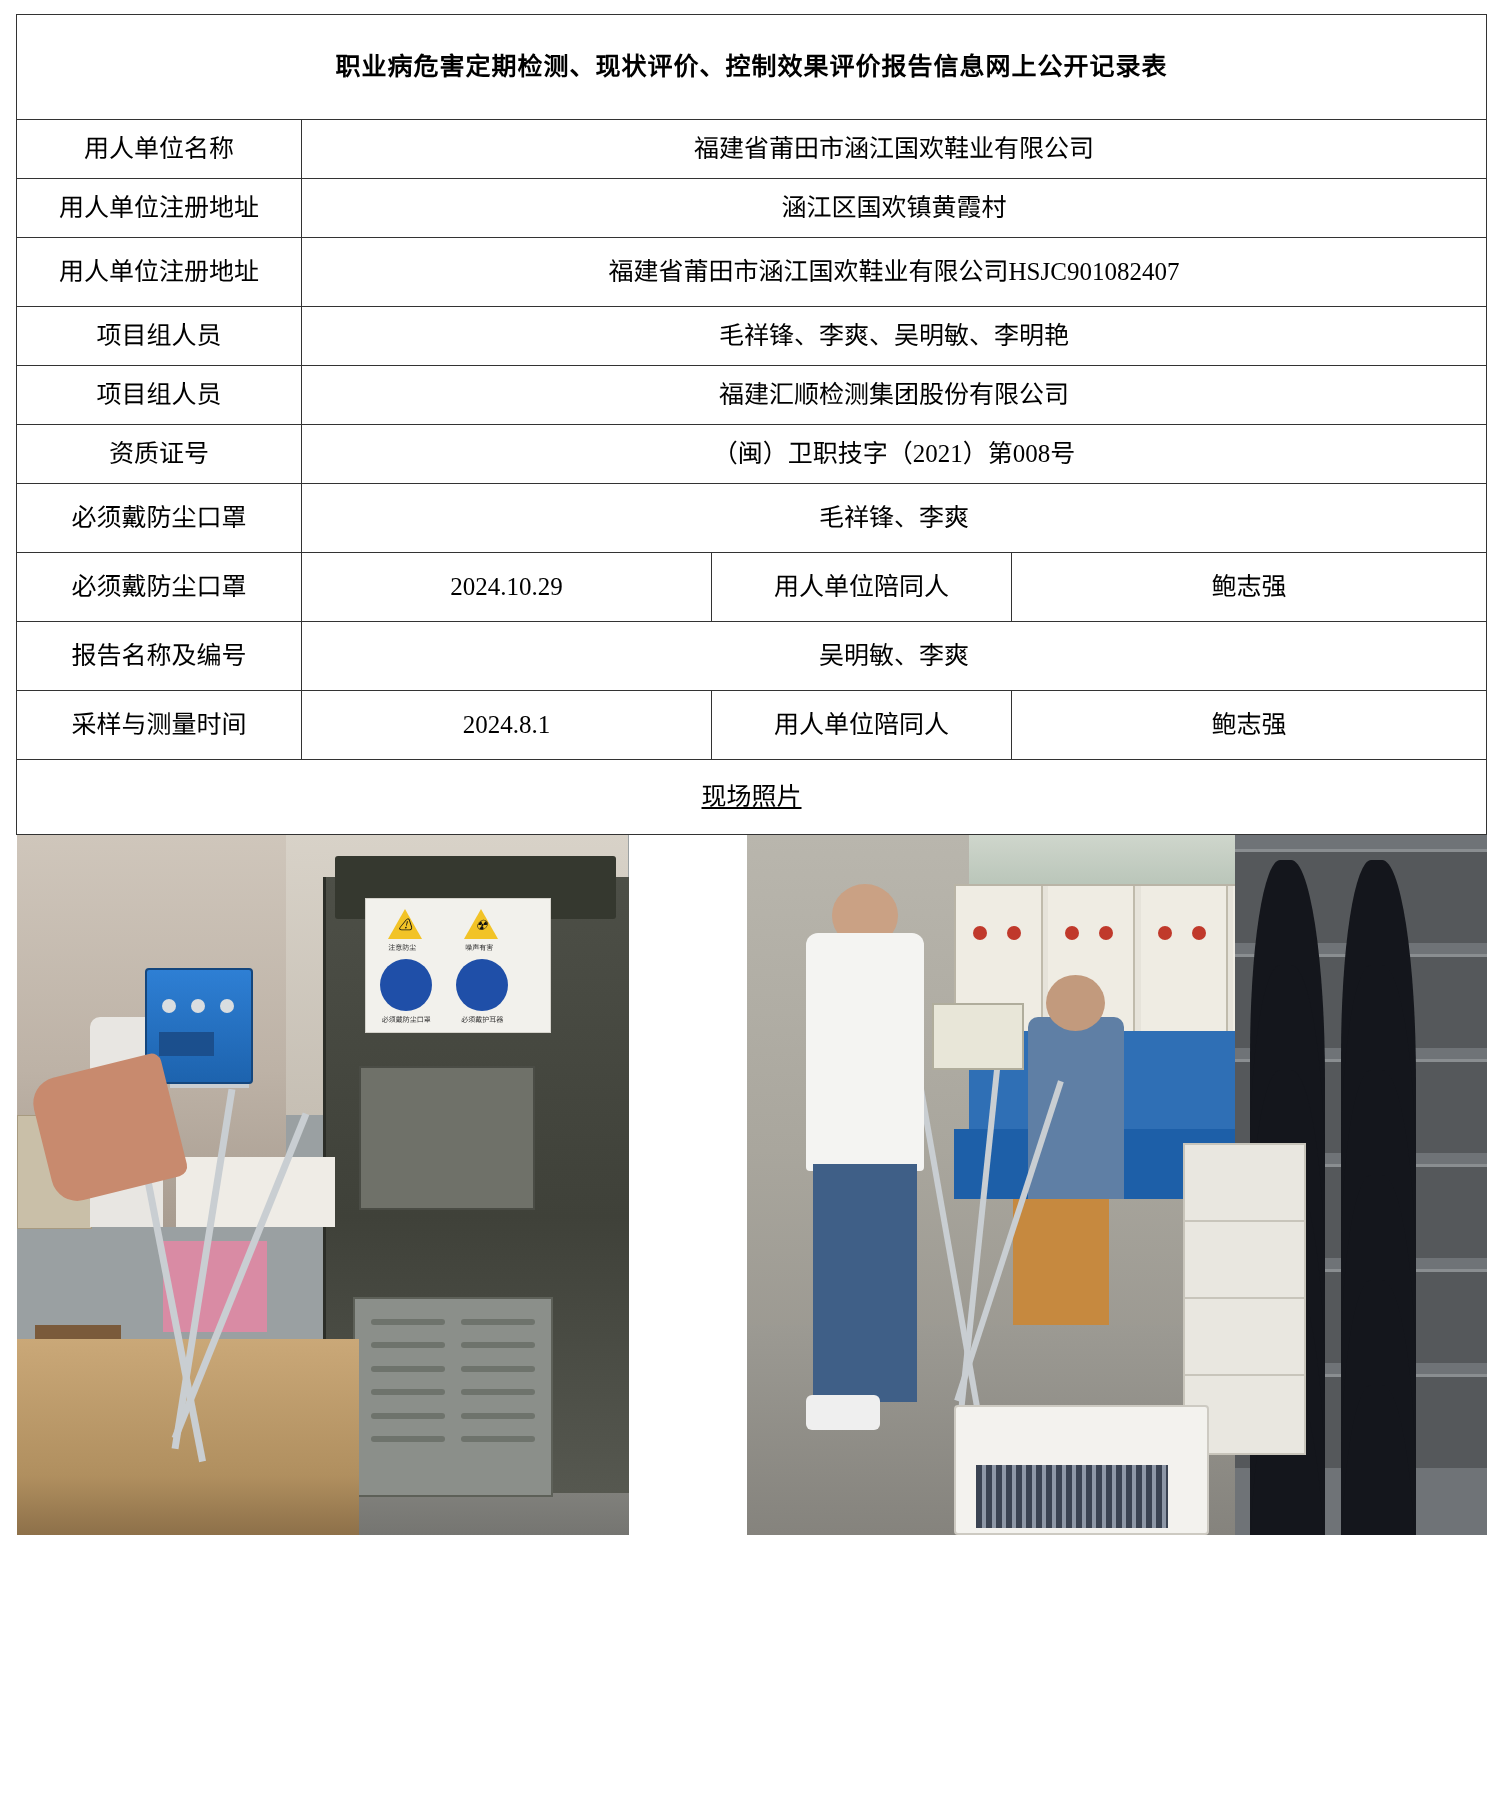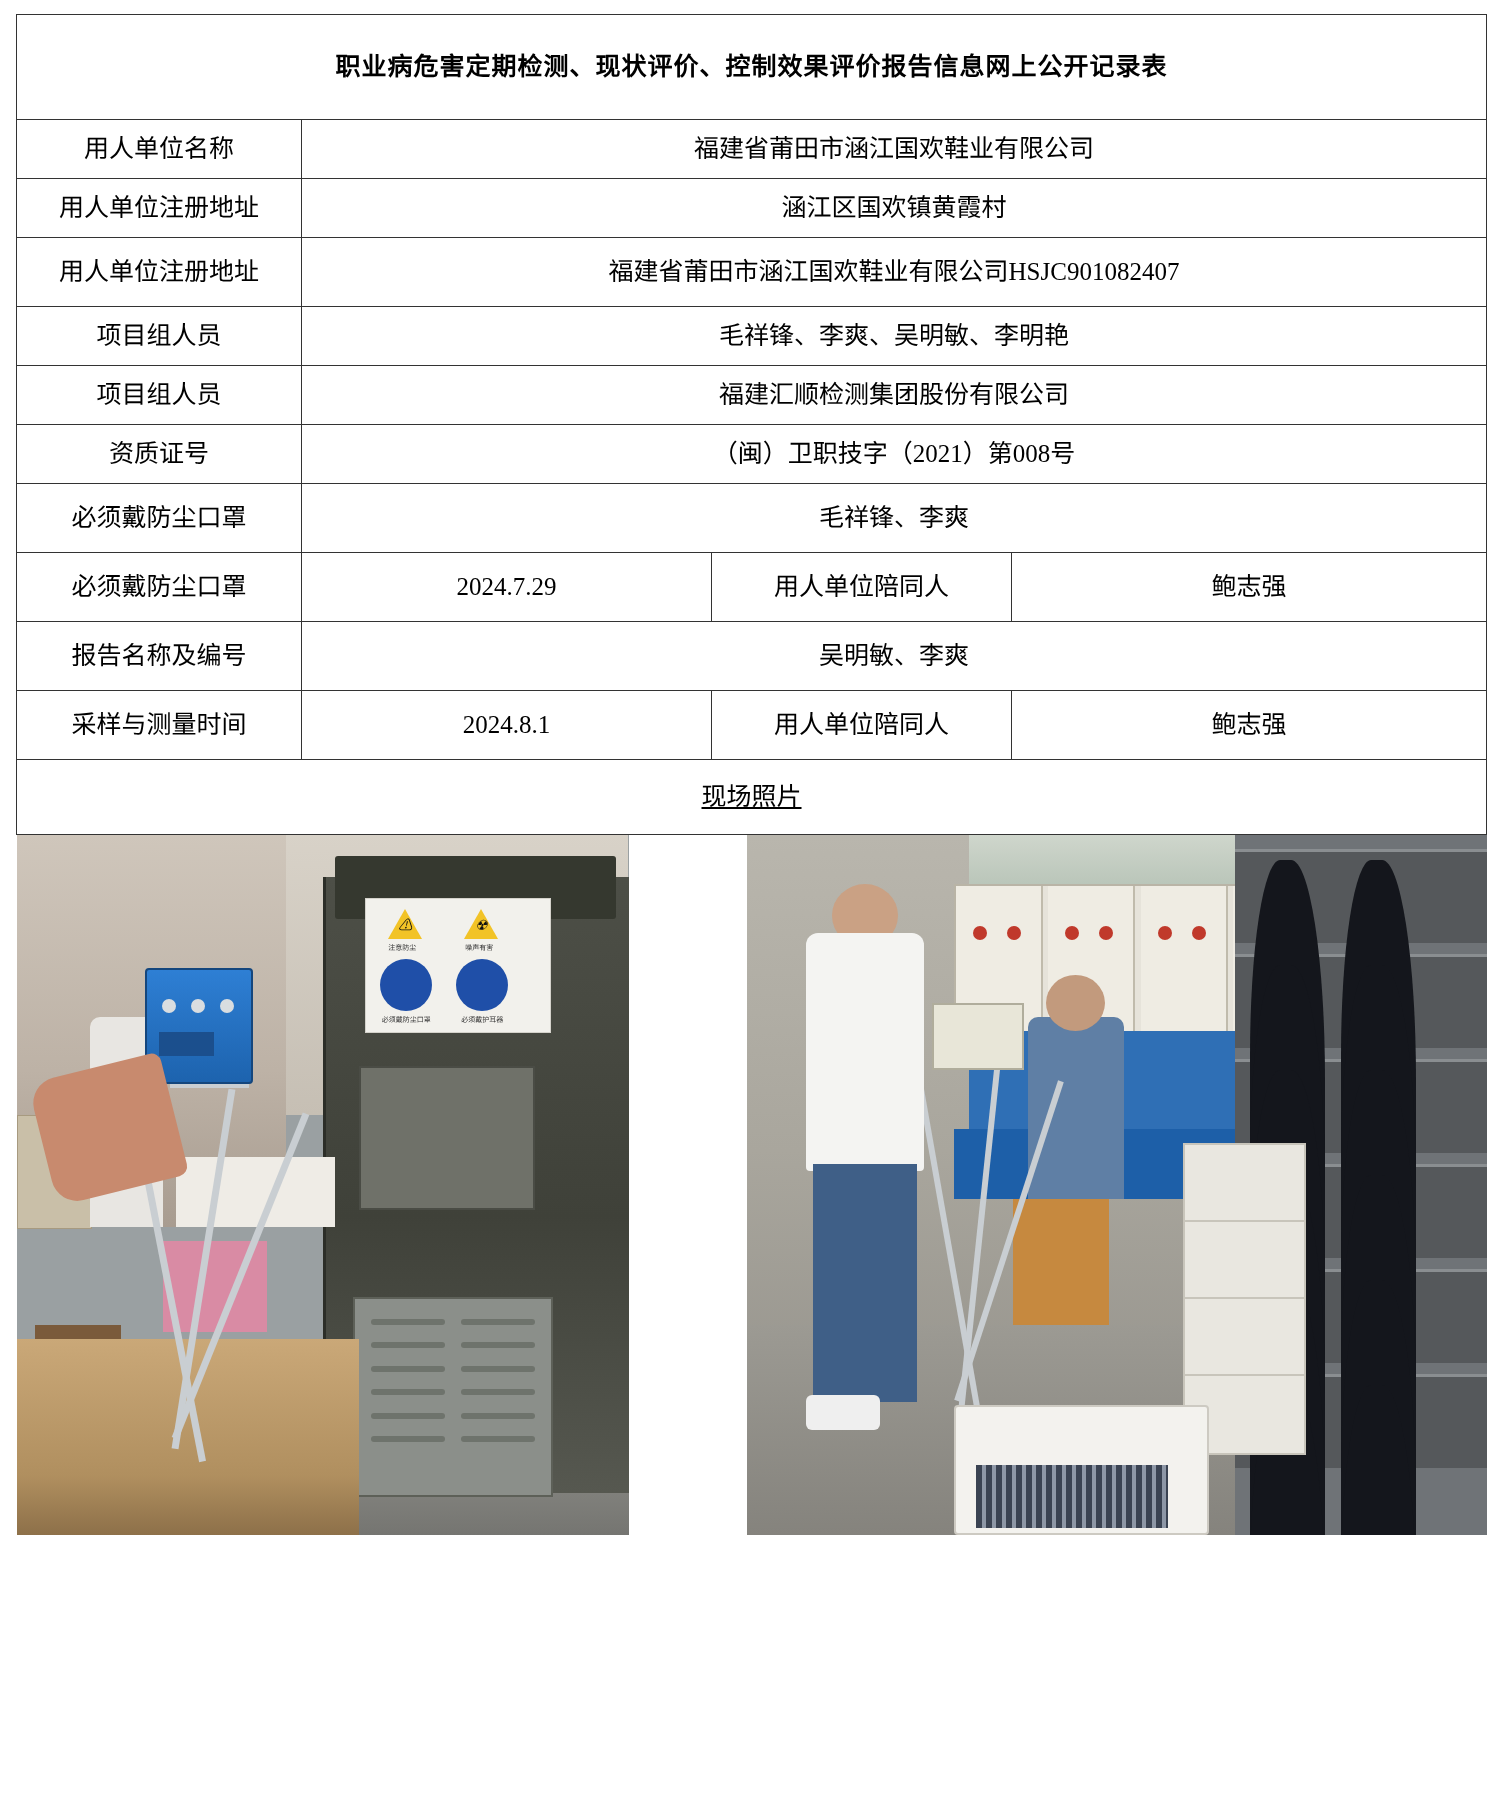--- a/index.html
+++ b/index.html
@@ -217,21 +217,21 @@
         <td class="lbl">资质证号</td>
         <td class="val" colspan="3">（闽）卫职技字（2021）第008号</td>
       </tr>
       <tr class="row-h2">
         <td class="lbl">必须戴防尘口罩</td>
         <td class="val" colspan="3">毛祥锋、李爽</td>
       </tr>
 
       <tr class="row-h2">
         <td class="lbl">必须戴防尘口罩</td>
-        <td class="val">2024.7.29</td>
+        <td class="val">2024.10.29</td>
         <td class="val">用人单位陪同人</td>
         <td class="val">鲍志强</td>
       </tr>
 
       <tr class="row-h2">
         <td class="lbl">报告名称及编号</td>
         <td class="val" colspan="3">吴明敏、李爽</td>
       </tr>
 
       <tr class="row-h2">

